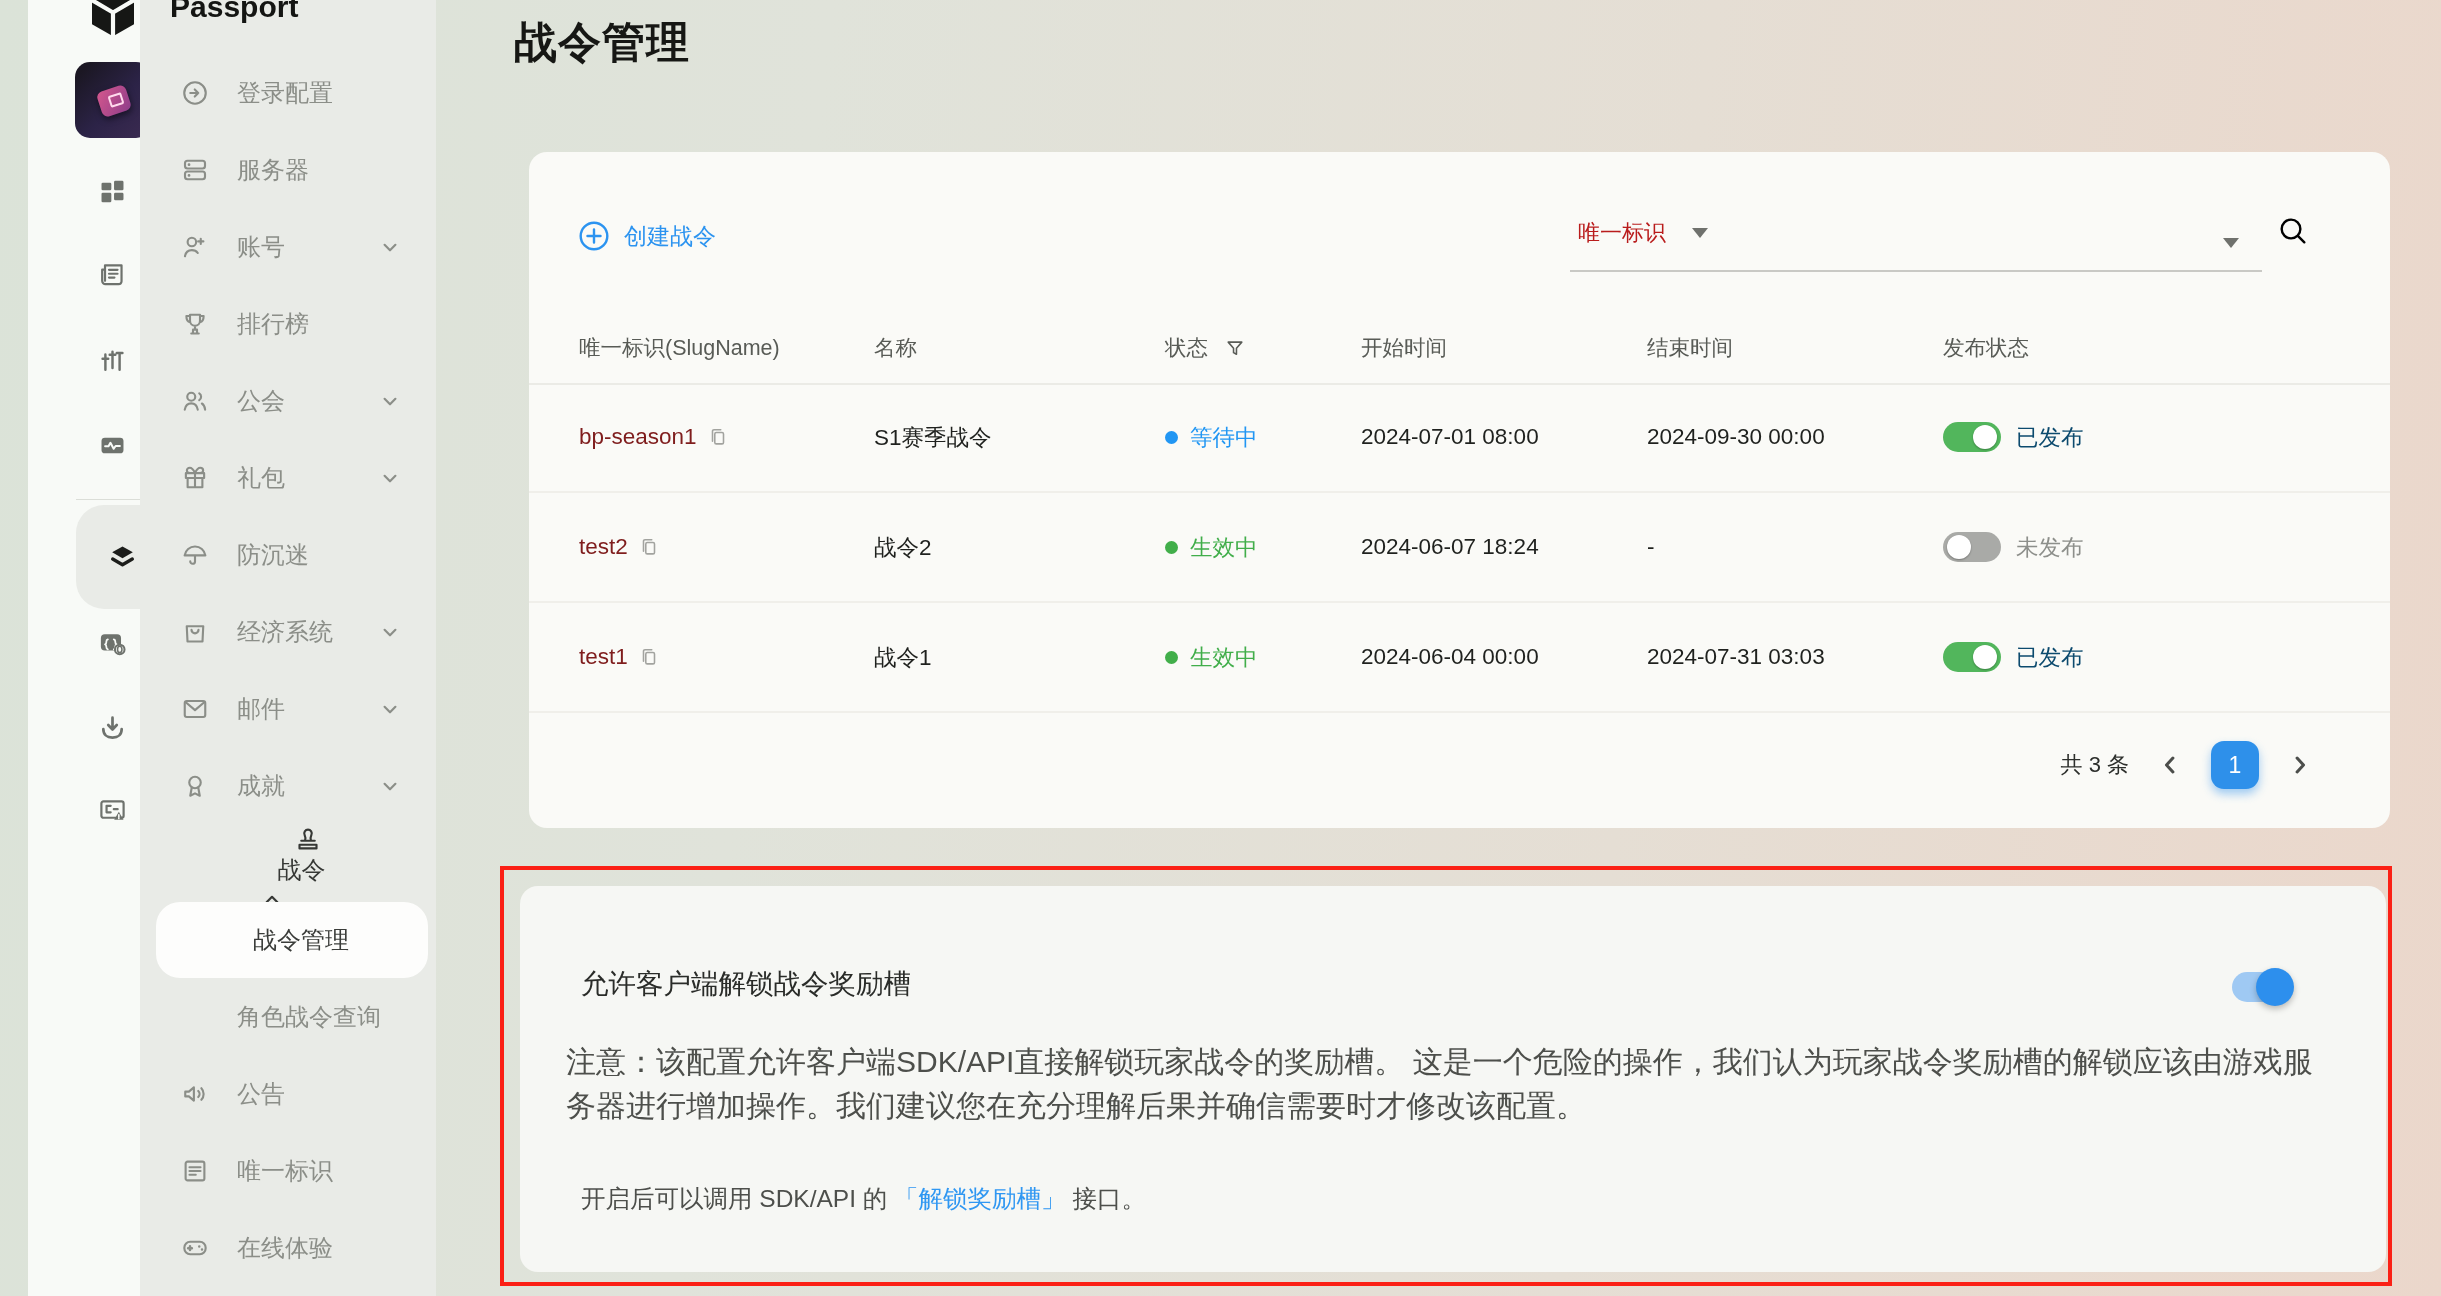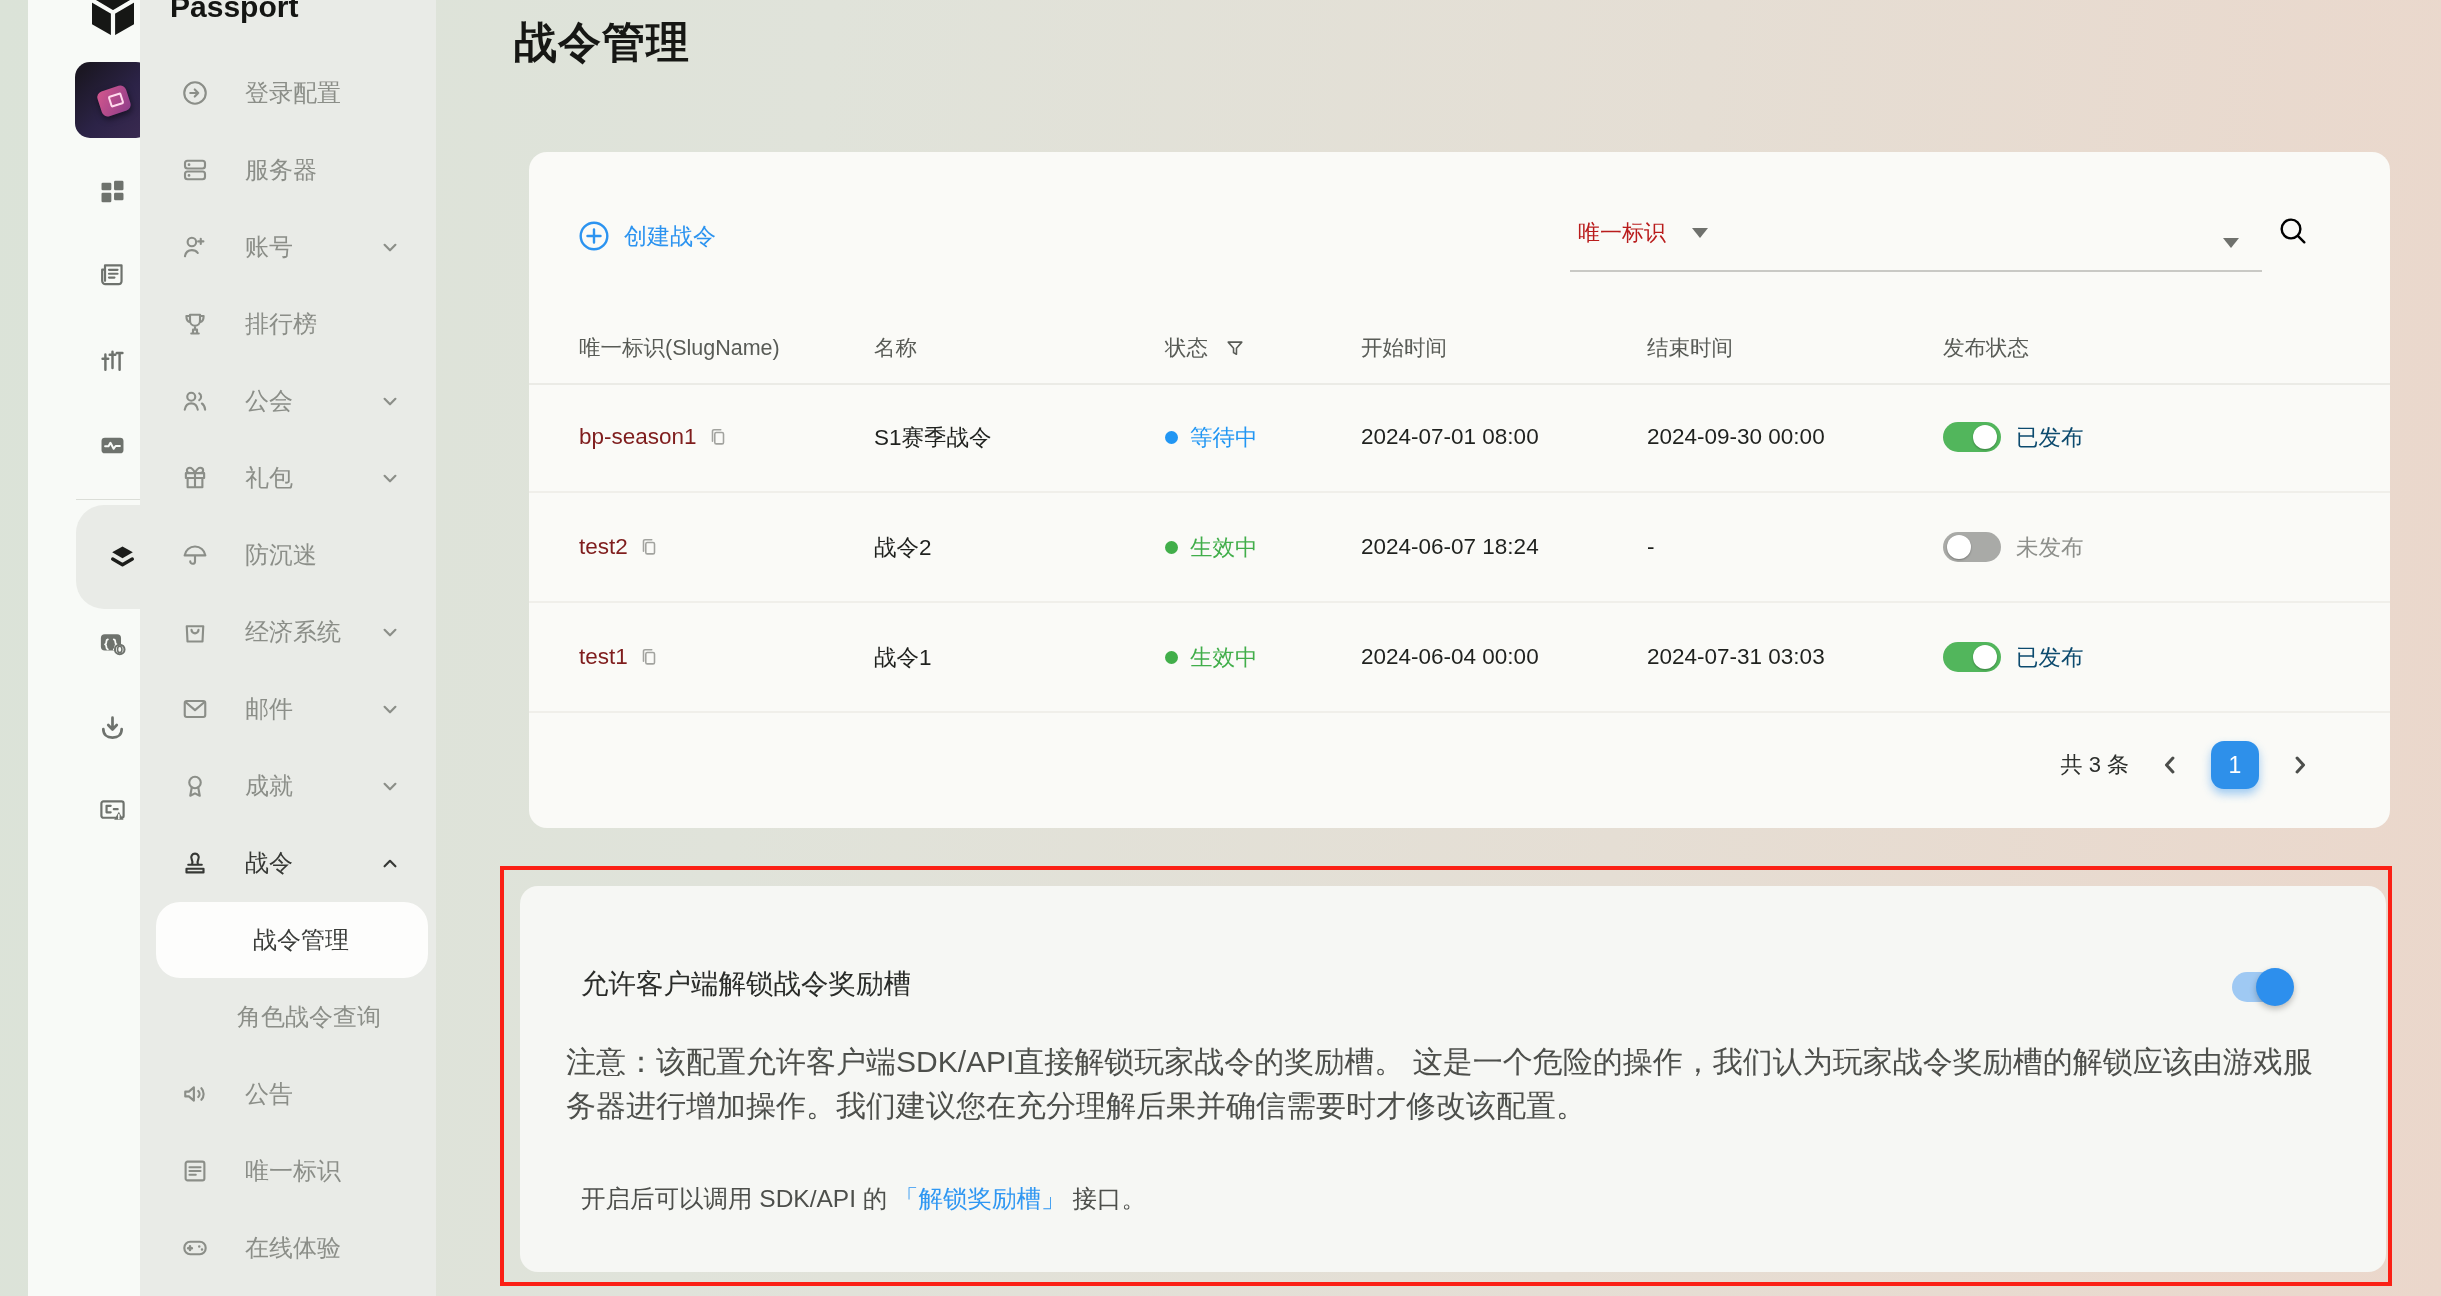--- a/index.html
+++ b/index.html
@@ -15,27 +15,27 @@
   .rail-avatar .keyglyph{position:absolute;left:34px;top:32px;width:10px;height:8px;border:2px solid #ffd9ec;border-radius:2px;transform:rotate(-18deg);}
   .rail-item{position:absolute;left:60px;width:48px;height:48px;display:flex;align-items:center;justify-content:center;color:#6e726d;cursor:pointer;}
   .rail-item svg{width:31px;height:31px;}
   .rail-item.active{left:48px;width:92px;height:104px;background:#e9ebe7;border-radius:28px 0 0 28px;color:#1c1d1b;}
   .rail-divider{position:absolute;left:48px;width:92px;top:499px;height:1px;background:#dbded8;}
   svg{fill:none;stroke:currentColor;stroke-width:1.7;stroke-linecap:round;stroke-linejoin:round;}
   
   .sidebar{position:absolute;left:140px;top:0;bottom:0;width:296px;background:#e9ebe7;}
   .sb-title{position:absolute;left:30px;top:-10px;font-size:30px;font-weight:700;color:#141513;}
   .sb-list{position:absolute;left:0;right:0;top:54px;}
-  .sb-item{height:77px;display:flex;align-items:center;color:#8b8e88;cursor:pointer;gap:8px;}
+  .sb-item{height:77px;display:flex;align-items:center;color:#8b8e88;cursor:pointer;}
   .sb-item .sb-icon{width:30px;height:30px;margin-left:40px;flex:0 0 auto;}
   .sb-item .sb-icon svg{width:30px;height:30px;}
   .sb-item .sb-label{margin-left:27px;font-size:24px;flex:1 1 auto;}
   .sb-item .sb-chev{width:26px;height:26px;margin-right:33px;}
   .sb-item .sb-chev svg{width:26px;height:26px;}
-  .sb-item.section-active{color:#363835;}
+  .sb-item.section-active{color:#363835;flex-direction:column;}
   .sb-sub{height:77px;display:flex;align-items:center;cursor:pointer;}
   .sb-sub .sb-label{margin-left:97px;font-size:24px;color:#8b8e88;}
   .sb-sub.active{padding:0;}
   .sb-sub.active .pill{margin-left:16px;width:272px;height:76px;background:#fdfdfc;border-radius:24px;display:flex;align-items:center;}
   .sb-sub.active .sb-label{color:#3a3c39;}
   
   .main{position:absolute;left:436px;top:0;right:0;bottom:0;}
   .page-title{position:absolute;left:78px;top:14px;font-size:43px;font-weight:600;color:#161714;letter-spacing:1px;}
   .card{position:absolute;background:#fafaf7;border-radius:18px;}
   .card.table-card{left:93px;top:152px;width:1861px;height:676px;}

